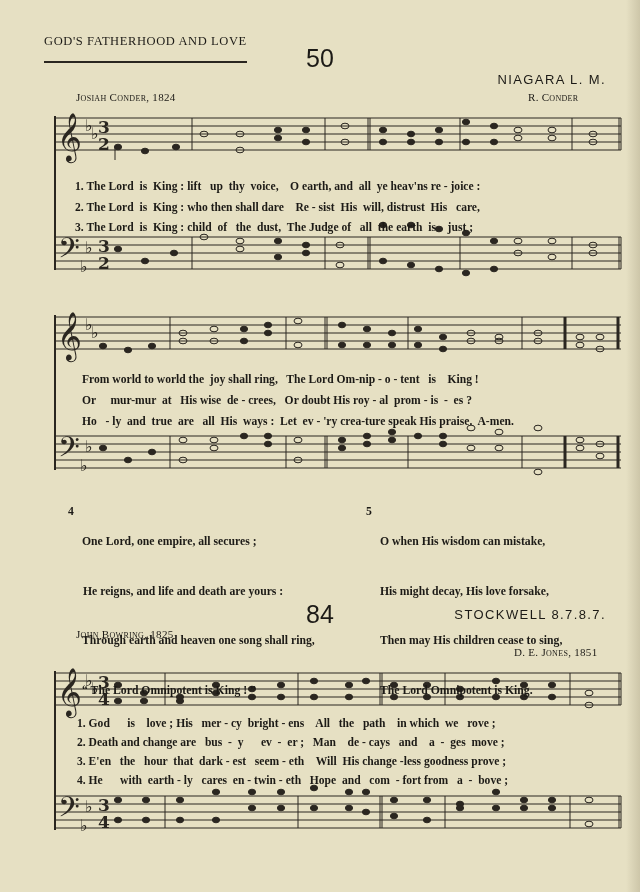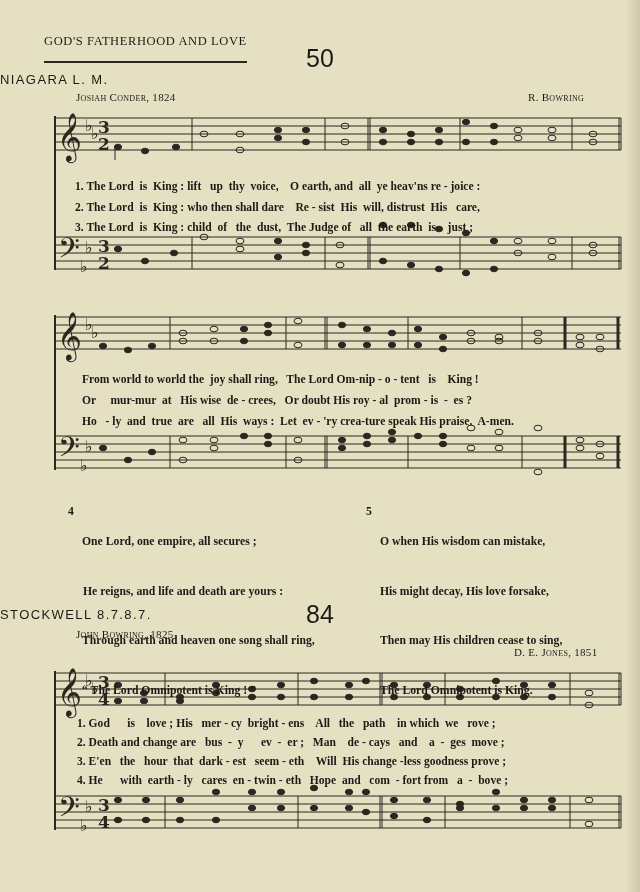--- a/index.html
+++ b/index.html
@@ -4,38 +4,38 @@
 <style>
   html,body{margin:0;padding:0;}
   body{width:640px;height:892px;background:#e6e0c3;position:relative;overflow:hidden;
        font-family:"Liberation Serif","DejaVu Serif",serif;color:#1c1a16;}
   .page-shade{position:absolute;right:0;top:0;width:14px;height:892px;
        background:linear-gradient(to right,rgba(0,0,0,0),rgba(90,80,50,0.18));}
   .abs{position:absolute;}
   .section-header{left:44px;top:34px;font-size:12.5px;letter-spacing:0.6px;
        border-bottom:2px solid #2a2620;padding-bottom:13px;line-height:14px;}
   .hymn-no{font-family:"Liberation Sans","DejaVu Sans",sans-serif;font-size:25px;width:640px;text-align:center;left:0;}
-  .tune{font-family:"Liberation Sans","DejaVu Sans",sans-serif;font-size:13px;letter-spacing:1.4px;width:584px;text-align:left;left:0;}
+  .tune{font-family:"Liberation Sans","DejaVu Sans",sans-serif;font-size:13px;letter-spacing:1.4px;width:584px;text-align:right;left:0;padding-left:22px;}
   .credit{font-size:11px;font-variant:small-caps;letter-spacing:0.3px;}
   .lyric{font-family:"Liberation Serif","DejaVu Serif",serif;font-weight:bold;font-size:12.6px;left:75px;white-space:pre;
        transform:scaleX(0.92);transform-origin:left center;line-height:16px;}
   .stanza{font-weight:bold;font-size:12.6px;white-space:pre;line-height:16.5px;transform:scaleX(0.93);transform-origin:left top;}
   svg.staff{position:absolute;left:0;top:0;}
 </style>
 </head>
 <body>
 
 <div class="page-shade"></div>
 
 <div class="abs section-header">GOD'S FATHERHOOD AND LOVE</div>
 
 <div class="abs hymn-no" style="top:44px;">50</div>
 <div class="abs tune" style="top:72px;">NIAGARA  L. M.</div>
 <div class="abs credit" style="left:76px;top:91px;">Josiah Conder, 1824</div>
-<div class="abs credit" style="left:528px;top:91px;">R. Bowring</div>
+<div class="abs credit" style="left:528px;top:91px;">R. Conder</div>
 
 <svg class="staff" width="640" height="892" viewBox="0 0 640 892">
   <g stroke="#2a2620" fill="none" stroke-width="1">
 
     <g>
       <line x1="55" y1="118" x2="621" y2="118"></line>
         <line x1="55" y1="126" x2="621" y2="126"></line>
       <line x1="55" y1="134" x2="621" y2="134"></line>
         <line x1="55" y1="142" x2="621" y2="142"></line>
       <line x1="55" y1="150" x2="621" y2="150"></line>

